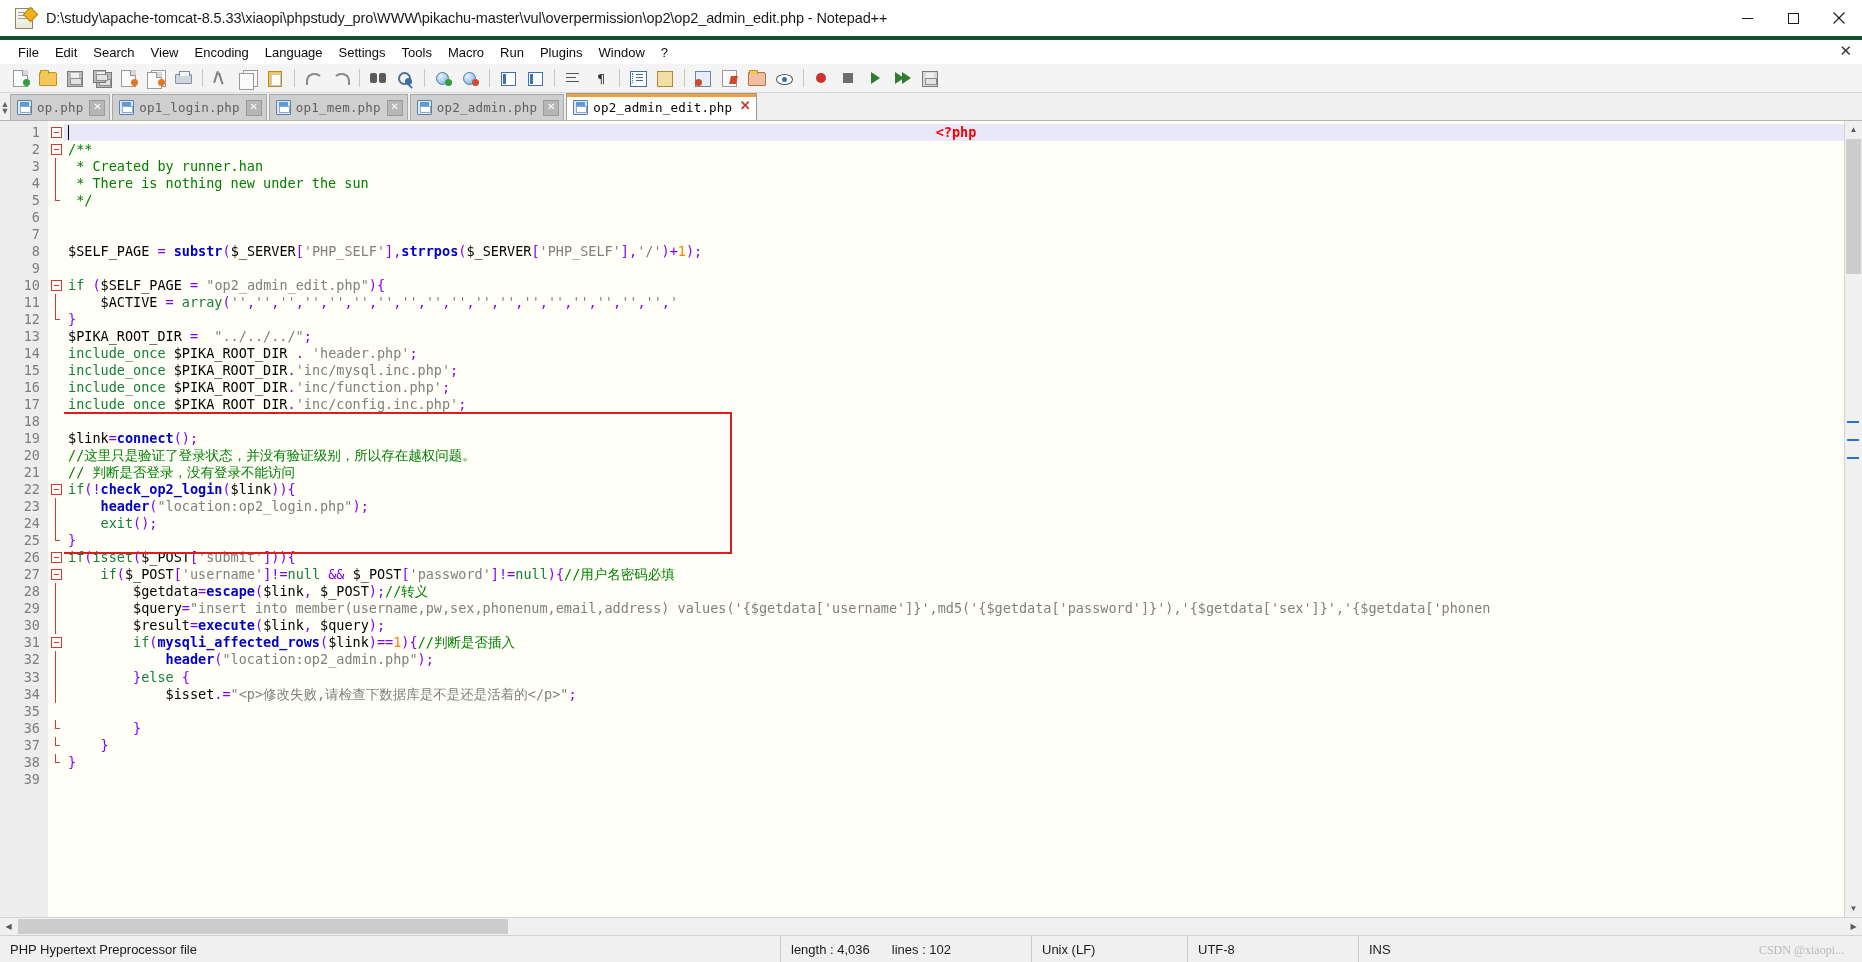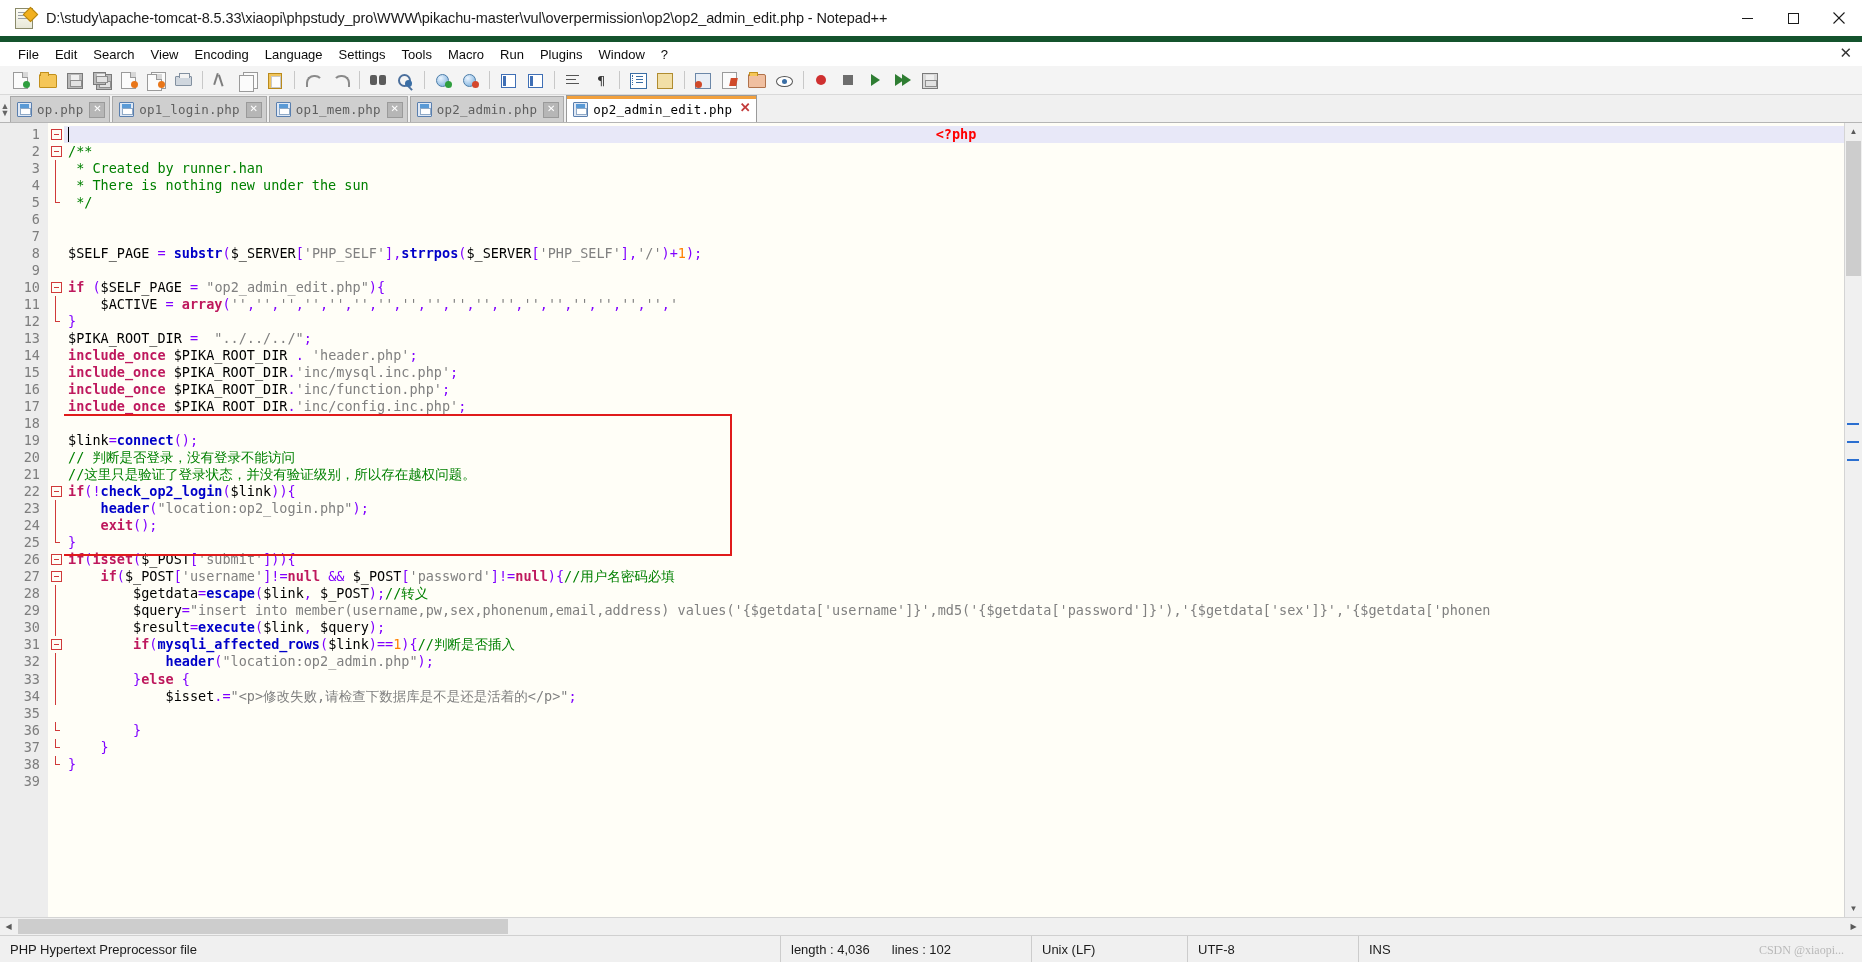--- a/index.html
+++ b/index.html
@@ -5,21 +5,21 @@
   html,body{margin:0;padding:0;}
   body{
     width:1862px;height:962px;overflow:hidden;
     font-family:"Liberation Sans",sans-serif;
     background:#ffffff;
     -webkit-font-smoothing:none;
   }
   .app{width:1862px;height:962px;position:relative;background:#f0f0f0;display:flex;flex-direction:column;}
 
   
-  .titlebar{height:36px;background:#ffffff;display:flex;align-items:center;flex:0 0 auto;border-bottom:6px solid #14532d;}
+  .titlebar{height:36px;background:#ffffff;display:flex;align-items:center;flex:0 0 auto;border-bottom:4px solid #14532d;}
   .tb-icon{width:22px;height:22px;margin-left:14px;margin-right:10px;position:relative;flex:0 0 auto;}
   .tb-icon .pad{position:absolute;left:1px;top:1px;width:16px;height:19px;background:linear-gradient(180deg,#fdfdf6 0%,#e8e8d8 100%);border:1px solid #8a8a6a;}
   .tb-icon .ln{position:absolute;left:4px;width:9px;height:1px;background:#9aa0a6;}
   .tb-icon .pen{position:absolute;right:0px;top:2px;width:9px;height:9px;background:#f2b01e;transform:rotate(45deg);border:1px solid #b5850f;}
   .tb-title{font-size:14.5px;color:#1b1b1b;letter-spacing:-0.1px;white-space:nowrap;}
   .tb-spacer{flex:1 1 auto;}
   .winbtn{width:46px;height:36px;display:flex;align-items:center;justify-content:center;color:#1b1b1b;flex:0 0 auto;}
   .winbtn svg{display:block;}
 
   
@@ -88,21 +88,21 @@
   .foldcol div{height:17.02px;position:relative;}
   .fbox{position:absolute;left:3px;top:3px;width:9px;height:9px;border:1px solid #d03a3a;background:#fffef7;}
   .fbox:after{content:"";position:absolute;left:2px;top:4px;width:5px;height:1px;background:#d03a3a;}
   .fline{position:absolute;left:7px;top:0;width:1px;height:17.02px;background:#d03a3a;}
   .fend{position:absolute;left:7px;top:0;width:1px;height:9px;background:#d03a3a;}
   .fend:after{content:"";position:absolute;left:0;top:8px;width:5px;height:1px;background:#d03a3a;}
   .code{flex:1 1 auto;padding-top:3px;position:relative;overflow:hidden;white-space:nowrap;}
   .code .ln{font-family:"DejaVu Sans Mono","Liberation Mono",monospace;font-size:13.5px;line-height:17.02px;height:17.02px;white-space:pre;color:#000000;padding-left:4px;}
   .code .ln.cur{background:#e8e8f8;text-align:center;}
   .k{color:#0000c8;font-weight:bold;}
-  .kw{color:#be185d;font-weight:bold;}
+  .kw{color:#15803d;font-weight:normal;}
   .var{color:#000000;}
   .str{color:#808080;}
   .cmt{color:#008000;}
   .num{color:#ff8000;}
   .op{color:#8000ff;}
   .tag{color:#ff0000;font-weight:bold;}
   .redbox{position:absolute;border:2px solid #e01b1b;pointer-events:none;}
 
   
   .vscroll{width:17px;flex:0 0 auto;background:#f0f0f0;border-left:1px solid #d4d4d4;display:flex;flex-direction:column;align-items:center;position:relative;}
@@ -556,22 +556,22 @@
           <div class="ln"><span class="kw">if</span> <span class="op">(</span><span class="var">$SELF_PAGE</span> <span class="op">=</span> <span class="str">"op2_admin_edit.php"</span><span class="op">)</span><span class="op">{</span></div>
           <div class="ln">    <span class="var">$ACTIVE</span> <span class="op">=</span> <span class="kw">array</span><span class="op">(</span><span class="str">''</span><span class="op">,</span><span class="str">''</span><span class="op">,</span><span class="str">''</span><span class="op">,</span><span class="str">''</span><span class="op">,</span><span class="str">''</span><span class="op">,</span><span class="str">''</span><span class="op">,</span><span class="str">''</span><span class="op">,</span><span class="str">''</span><span class="op">,</span><span class="str">''</span><span class="op">,</span><span class="str">''</span><span class="op">,</span><span class="str">''</span><span class="op">,</span><span class="str">''</span><span class="op">,</span><span class="str">''</span><span class="op">,</span><span class="str">''</span><span class="op">,</span><span class="str">''</span><span class="op">,</span><span class="str">''</span><span class="op">,</span><span class="str">''</span><span class="op">,</span><span class="str">''</span><span class="op">,</span><span class="str">'</span></div>
           <div class="ln"><span class="op">}</span></div>
           <div class="ln"><span class="var">$PIKA_ROOT_DIR</span> <span class="op">=</span>  <span class="str">"../../../"</span><span class="op">;</span></div>
           <div class="ln"><span class="kw">include_once</span> <span class="var">$PIKA_ROOT_DIR</span> <span class="op">.</span> <span class="str">'header.php'</span><span class="op">;</span></div>
           <div class="ln"><span class="kw">include_once</span> <span class="var">$PIKA_ROOT_DIR</span><span class="op">.</span><span class="str">'inc/mysql.inc.php'</span><span class="op">;</span></div>
           <div class="ln"><span class="kw">include_once</span> <span class="var">$PIKA_ROOT_DIR</span><span class="op">.</span><span class="str">'inc/function.php'</span><span class="op">;</span></div>
           <div class="ln"><span class="kw">include_once</span> <span class="var">$PIKA_ROOT_DIR</span><span class="op">.</span><span class="str">'inc/config.inc.php'</span><span class="op">;</span></div>
           <div class="ln">&nbsp;</div>
           <div class="ln"><span class="var">$link</span><span class="op">=</span><span class="k">connect</span><span class="op">(</span><span class="op">)</span><span class="op">;</span></div>
+          <div class="ln"><span class="cmt">//这里只是验证了登录状态，并没有验证级别，所以存在越权问题。</span></div>
           <div class="ln"><span class="cmt">// 判断是否登录，没有登录不能访问</span></div>
-          <div class="ln"><span class="cmt">//这里只是验证了登录状态，并没有验证级别，所以存在越权问题。</span></div>
           <div class="ln"><span class="kw">if</span><span class="op">(</span><span class="op">!</span><span class="k">check_op2_login</span><span class="op">(</span><span class="var">$link</span><span class="op">)</span><span class="op">)</span><span class="op">{</span></div>
           <div class="ln">    <span class="k">header</span><span class="op">(</span><span class="str">"location:op2_login.php"</span><span class="op">)</span><span class="op">;</span></div>
           <div class="ln">    <span class="kw">exit</span><span class="op">(</span><span class="op">)</span><span class="op">;</span></div>
           <div class="ln"><span class="op">}</span></div>
           <div class="ln"><span class="kw">if</span><span class="op">(</span><span class="kw">isset</span><span class="op">(</span><span class="var">$_POST</span><span class="op">[</span><span class="str">'submit'</span><span class="op">]</span><span class="op">)</span><span class="op">)</span><span class="op">{</span></div>
           <div class="ln">    <span class="kw">if</span><span class="op">(</span><span class="var">$_POST</span><span class="op">[</span><span class="str">'username'</span><span class="op">]</span><span class="op">!</span><span class="op">=</span><span class="kw">null</span> <span class="op">&amp;</span><span class="op">&amp;</span> <span class="var">$_POST</span><span class="op">[</span><span class="str">'password'</span><span class="op">]</span><span class="op">!</span><span class="op">=</span><span class="kw">null</span><span class="op">)</span><span class="op">{</span><span class="cmt">//用户名密码必填</span></div>
           <div class="ln">        <span class="var">$getdata</span><span class="op">=</span><span class="k">escape</span><span class="op">(</span><span class="var">$link</span><span class="op">,</span> <span class="var">$_POST</span><span class="op">)</span><span class="op">;</span><span class="cmt">//转义</span></div>
           <div class="ln">        <span class="var">$query</span><span class="op">=</span><span class="str">"insert into member(username,pw,sex,phonenum,email,address) values('{$getdata['username']}',md5('{$getdata['password']}'),'{$getdata['sex']}','{$getdata['phonen</span></div>
           <div class="ln">        <span class="var">$result</span><span class="op">=</span><span class="k">execute</span><span class="op">(</span><span class="var">$link</span><span class="op">,</span> <span class="var">$query</span><span class="op">)</span><span class="op">;</span></div>
           <div class="ln">        <span class="kw">if</span><span class="op">(</span><span class="k">mysqli_affected_rows</span><span class="op">(</span><span class="var">$link</span><span class="op">)</span><span class="op">=</span><span class="op">=</span><span class="num">1</span><span class="op">)</span><span class="op">{</span><span class="cmt">//判断是否插入</span></div>

